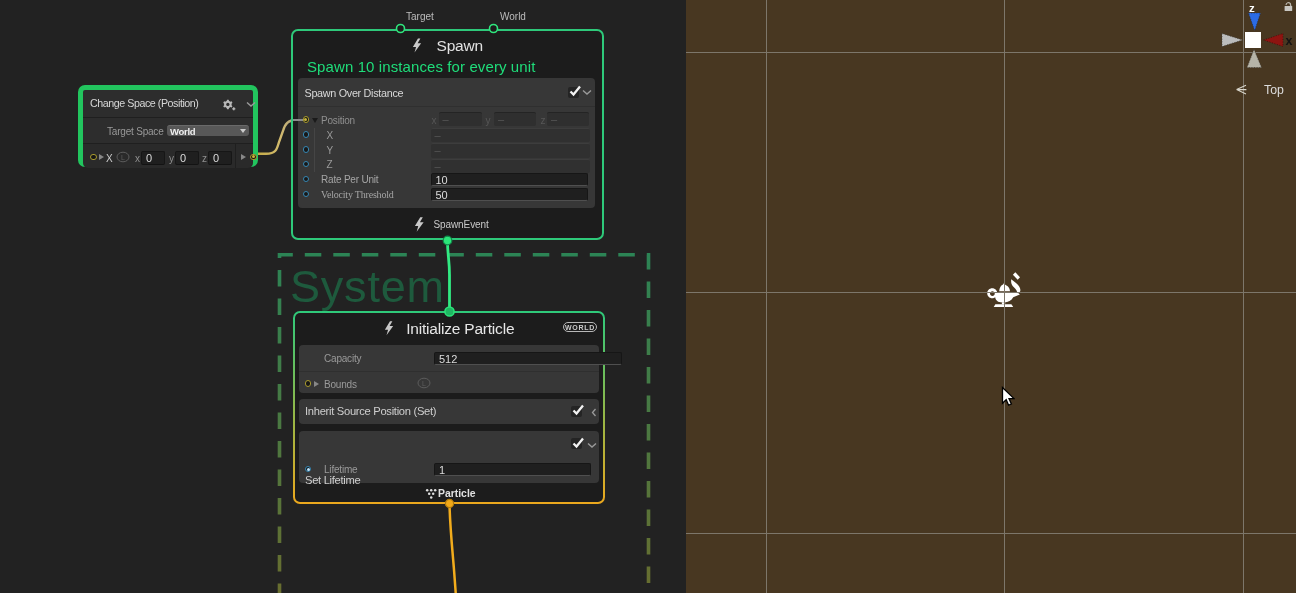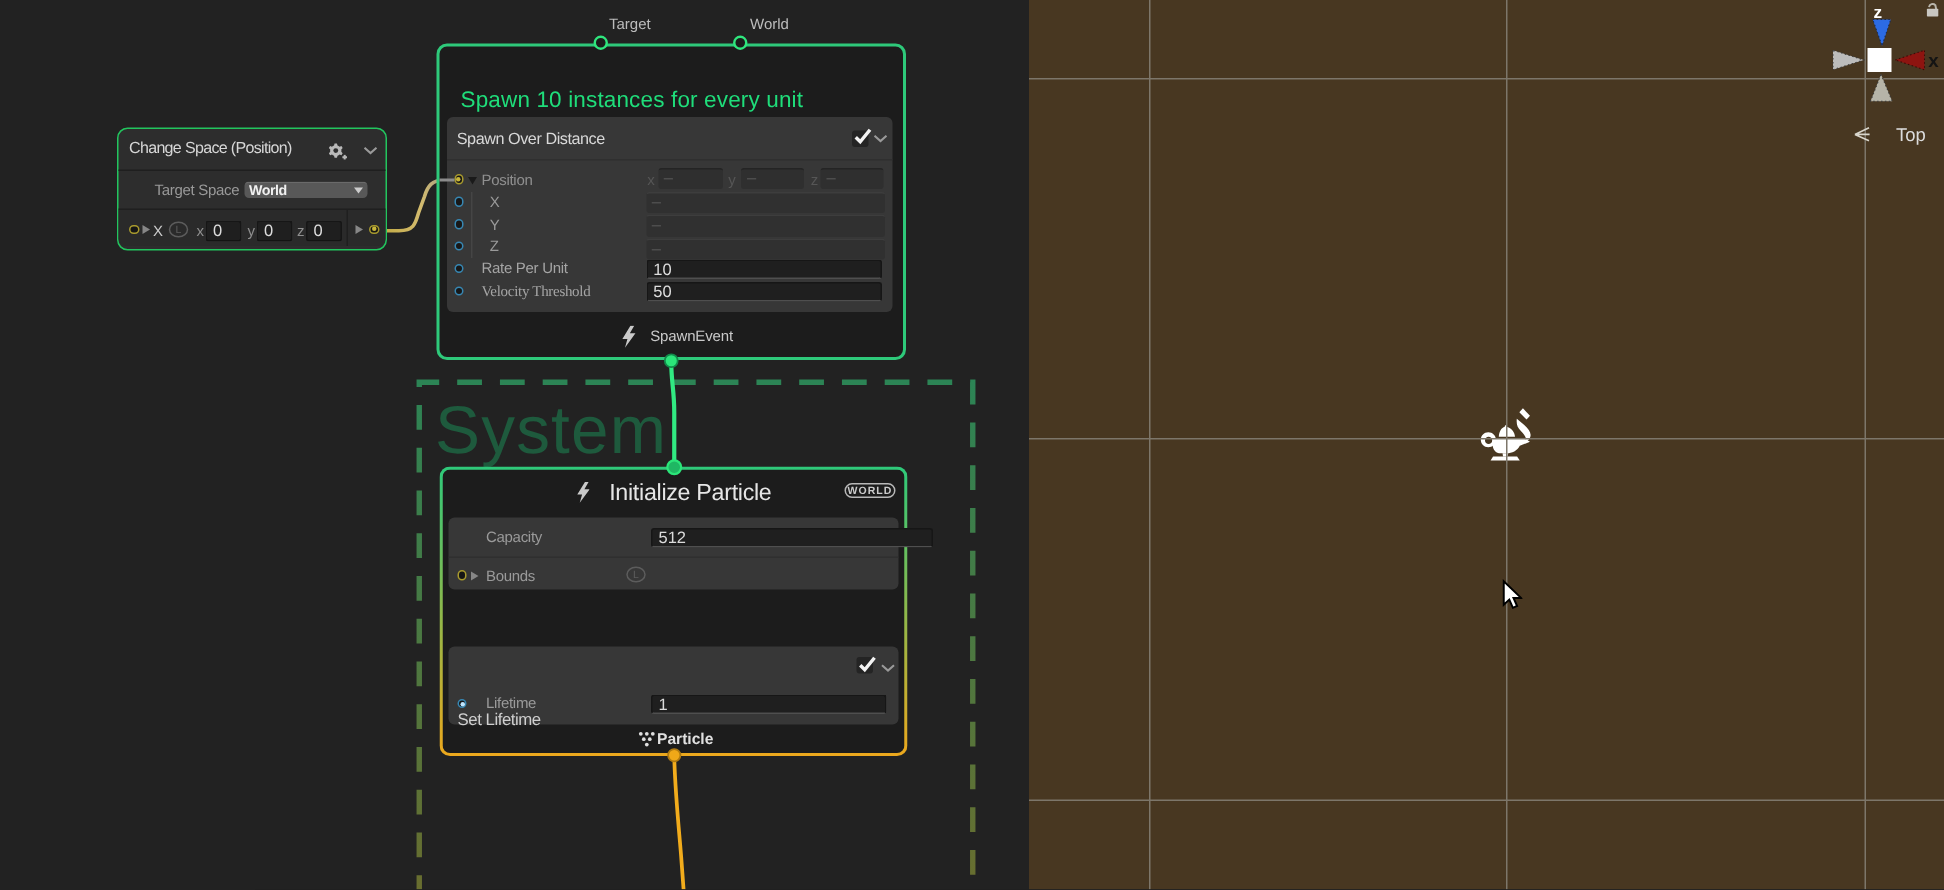--- a/index.html
+++ b/index.html
@@ -52,20 +52,24 @@
 
     <path d="M449.5 505 C450.2 530 452.6 552 454.1 571 L455.8 594" stroke="#f2ac1c" stroke-width="2.5" fill="none"></path>
   </svg>
 
   <div class="abs" style="left:290px;top:261px;color:#1e5a3d;font-size:45px;letter-spacing:0.8px;">System</div>
 
   <div class="abs" style="left:406px;top:10.5px;color:#bcbcbc;font-size:10px;">Target</div>
   <div class="abs" style="left:500px;top:10.5px;color:#bcbcbc;font-size:10px;">World</div>
 
   <div class="node" style="left:291px;top:29px;width:313px;height:210.5px;border:2px solid #2ec97a;">
+    <div class="abs" style="left:0;top:6px;width:100%;text-align:center;color:#e2e2e2;font-size:15.5px;letter-spacing:-0.2px;">
+      <svg width="9.5" height="17" viewBox="0 0 11 16" style="vertical-align:-3px;margin-right:15px;">
+            <path d="M6.9 0 L1 9.6 H4.7 L2.9 16 L10.6 5.5 H6.5 L9.7 0 Z" fill="#c9c9c9"></path>
+          </svg>Spawn</div>
     <div class="abs" style="left:14px;top:27px;color:#1fdd7a;font-size:15px;letter-spacing:0.1px;">Spawn 10 instances for every unit</div>
   </div>
 
   <div class="blk" style="left:297.5px;top:78px;width:297px;height:130px;">
     <div class="abs" style="left:7px;top:8.5px;color:#d8d8d8;font-size:10.8px;letter-spacing:-0.3px;">Spawn Over Distance</div>
     <div class="cbx" style="left:270.5px;top:8.5px;"></div>
     <svg class="abs" style="left:270px;top:6px;" width="14" height="14" viewBox="0 0 14 14">
           <path d="M2.5 7.5 L5.5 10.5 L12 2.5" stroke="#f2f2f2" stroke-width="2.3" fill="none"></path>
         </svg>
     <svg class="abs" style="left:284px;top:11px;" width="10" height="7" viewBox="0 0 10 7">
@@ -115,21 +119,21 @@
 
   <svg class="abs" style="left:392px;top:20px;" width="112" height="18" viewBox="0 0 112 18">
     <circle cx="8.5" cy="8.5" r="4" fill="#1c1c1c" stroke="#2fe67d" stroke-width="1.6"></circle>
     <circle cx="101.5" cy="8.5" r="4" fill="#1c1c1c" stroke="#2fe67d" stroke-width="1.6"></circle>
   </svg>
 
   <svg class="abs" style="left:440px;top:233px;" width="16" height="16" viewBox="0 0 16 16">
     <circle cx="7.5" cy="7.5" r="4.3" fill="#2be579" stroke="#128a4b" stroke-width="1.2"></circle>
   </svg>
 
-  <div class="node" style="left:78px;top:85px;width:180px;height:82px;border:1px solid #22c55e;background:#2d2d2d;">
+  <div class="node" style="left:78px;top:85px;width:180px;height:82px;border:5px solid #22c55e;background:#2d2d2d;">
     <div class="abs" style="left:7px;top:7px;color:#d6d6d6;font-size:10.7px;letter-spacing:-0.45px;">Change Space (Position)</div>
     <svg class="abs" style="left:139px;top:8.5px;" width="13.5" height="12" viewBox="0 0 15 13">
       <g fill="#b9b9b9">
         <path d="M5.6 0.6 H7.4 L7.8 2 A4.4 4.4 0 0 1 9.3 2.9 L10.7 2.4 L11.6 3.9 L10.6 5 A4.6 4.6 0 0 1 10.6 6.7 L11.6 7.8 L10.7 9.3 L9.3 8.8 A4.4 4.4 0 0 1 7.8 9.7 L7.4 11.1 H5.6 L5.2 9.7 A4.4 4.4 0 0 1 3.7 8.8 L2.3 9.3 L1.4 7.8 L2.4 6.7 A4.6 4.6 0 0 1 2.4 5 L1.4 3.9 L2.3 2.4 L3.7 2.9 A4.4 4.4 0 0 1 5.2 2 Z"></path>
       </g>
       <circle cx="6.5" cy="5.85" r="1.8" fill="#2d2d2d"></circle>
       <rect x="11.4" y="10" width="3.4" height="1.5" fill="#b9b9b9"></rect>
           <rect x="12.35" y="9" width="1.5" height="3.4" fill="#b9b9b9"></rect>
     </svg>
     <svg class="abs" style="left:163px;top:11px;" width="10" height="7" viewBox="0 0 10 7">
@@ -175,20 +179,30 @@
     <div class="rowlabel abs" style="left:25px;top:8px;">Capacity</div>
     <div class="abs field" style="left:135px;top:6.5px;width:188px;height:13px;">512</div>
     <div class="port olive" style="left:5.5px;top:35px;"></div>
     <div class="tri-r" style="left:15px;top:35.5px;"></div>
     <div class="rowlabel abs" style="left:25px;top:33.5px;">Bounds</div>
     <svg class="abs" style="left:118px;top:32px;" width="14" height="12" viewBox="0 0 14 12">
           <ellipse cx="7" cy="6" rx="6" ry="4.8" fill="none" stroke="#5c5c5c" stroke-width="1"></ellipse>
           <text x="7" y="8.6" font-size="7" fill="#5c5c5c" text-anchor="middle" font-family="Liberation Sans">L</text>
         </svg>
   </div>
+  <div class="blk" style="left:299px;top:398.5px;width:300px;height:25px;">
+    <div class="abs" style="left:6px;top:6px;color:#cfcfcf;font-size:11.2px;letter-spacing:-0.3px;">Inherit Source Position (Set)</div>
+    <div class="cbx" style="left:272.2px;top:7.2px;"></div>
+    <svg class="abs" style="left:271.7px;top:4.7px;" width="14" height="14" viewBox="0 0 14 14">
+          <path d="M2.5 7.5 L5.5 10.5 L12 2.5" stroke="#f2f2f2" stroke-width="2.3" fill="none"></path>
+        </svg>
+    <svg class="abs" style="left:292px;top:9px;" width="6" height="9" viewBox="0 0 6 9">
+          <path d="M4.5 1 L1.5 4.5 L4.5 8" stroke="#9a9a9a" stroke-width="1.3" fill="none"></path>
+        </svg>
+  </div>
   <div class="blk" style="left:299px;top:430.5px;width:300px;height:52px;">
     <div class="abs" style="left:6px;top:7px;color:#cfcfcf;font-size:11.2px;letter-spacing:-0.3px;margin-top:36px;">Set Lifetime</div>
     <div class="cbx" style="left:272.2px;top:7.7px;"></div>
     <svg class="abs" style="left:271.7px;top:5.2px;" width="14" height="14" viewBox="0 0 14 14">
           <path d="M2.5 7.5 L5.5 10.5 L12 2.5" stroke="#f2f2f2" stroke-width="2.3" fill="none"></path>
         </svg>
     <svg class="abs" style="left:288px;top:11px;" width="10" height="7" viewBox="0 0 10 7">
           <path d="M1 1.5 L5 5 L9 1.5" stroke="#9a9a9a" stroke-width="1.4" fill="none"></path>
         </svg>
     <div class="port cyan" style="left:5.5px;top:35px;"></div>

